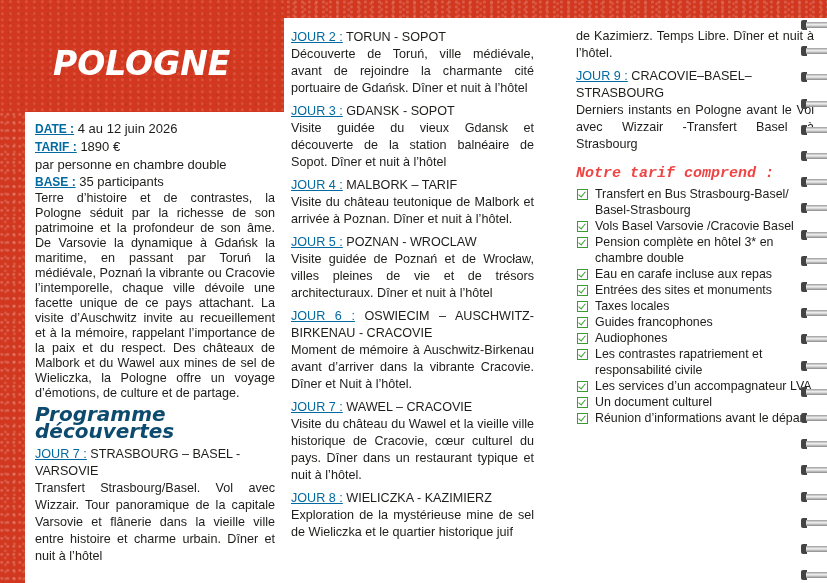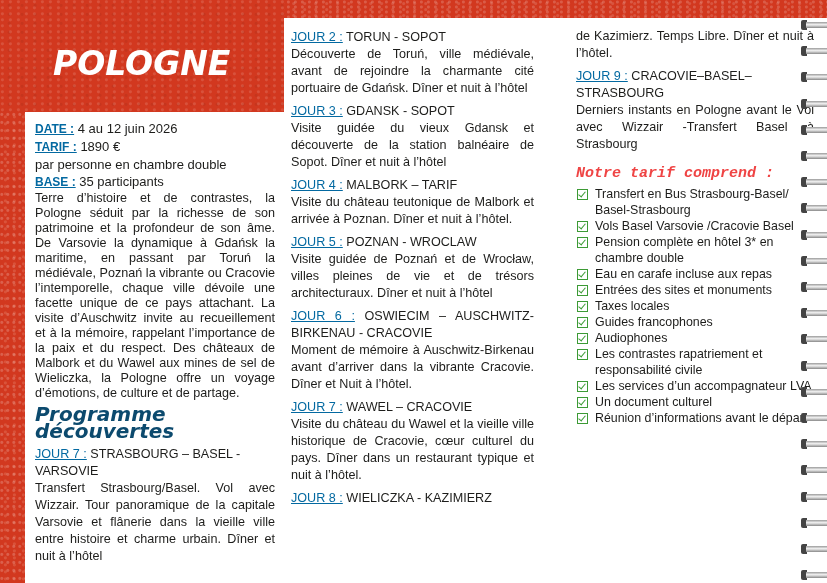--- a/index.html
+++ b/index.html
@@ -98,20 +98,21 @@
   <div class="day">
     <p class="day-head just"><span class="lbl">JOUR 6 :</span> <span>OSWIECIM – AUSCHWITZ-BIRKENAU - CRACOVIE</span></p>
     <p class="just">Moment de mémoire à Auschwitz-Birkenau avant d’arriver dans la vibrante Cracovie. Dîner et Nuit à l’hôtel.</p>
   </div>
   <div class="day">
     <p class="day-head"><span class="lbl">JOUR 7 :</span> <span>WAWEL – CRACOVIE</span></p>
     <p class="just">Visite du château du Wawel et la vieille ville historique de Cracovie, cœur culturel du pays. Dîner dans un restaurant typique et nuit à l’hôtel.</p>
   </div>
   <div class="day">
     <p class="day-head"><span class="lbl">JOUR 8 :</span> <span>WIELICZKA - KAZIMIERZ</span></p>
+    <p class="just">Exploration de la mystérieuse mine de sel de Wieliczka et le quartier historique juif</p>
   </div>
 </div>
 
 <div class="col col-right">
   <p class="just" style="margin:0 0 6px 0;">de Kazimierz. Temps Libre. Dîner et nuit à l’hôtel.</p>
   <div class="day">
     <p class="day-head"><span class="lbl">JOUR 9 :</span> <span>CRACOVIE–BASEL–STRASBOURG</span></p>
     <p class="just">Derniers instants en Pologne avant le Vol avec Wizzair -Transfert Basel à Strasbourg</p>
   </div>
   <div class="section-h green">Notre tarif comprend :</div>

